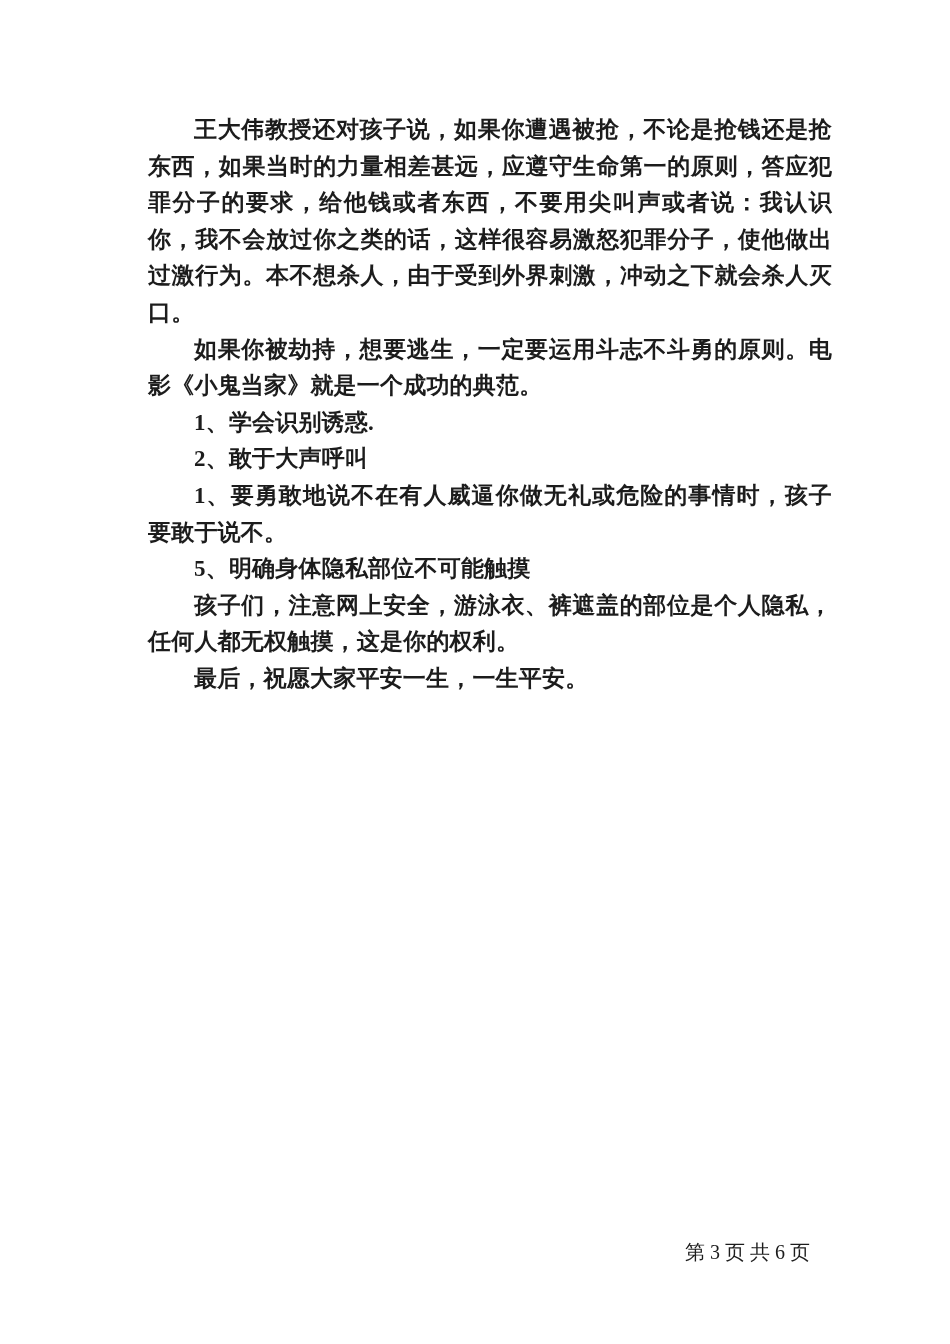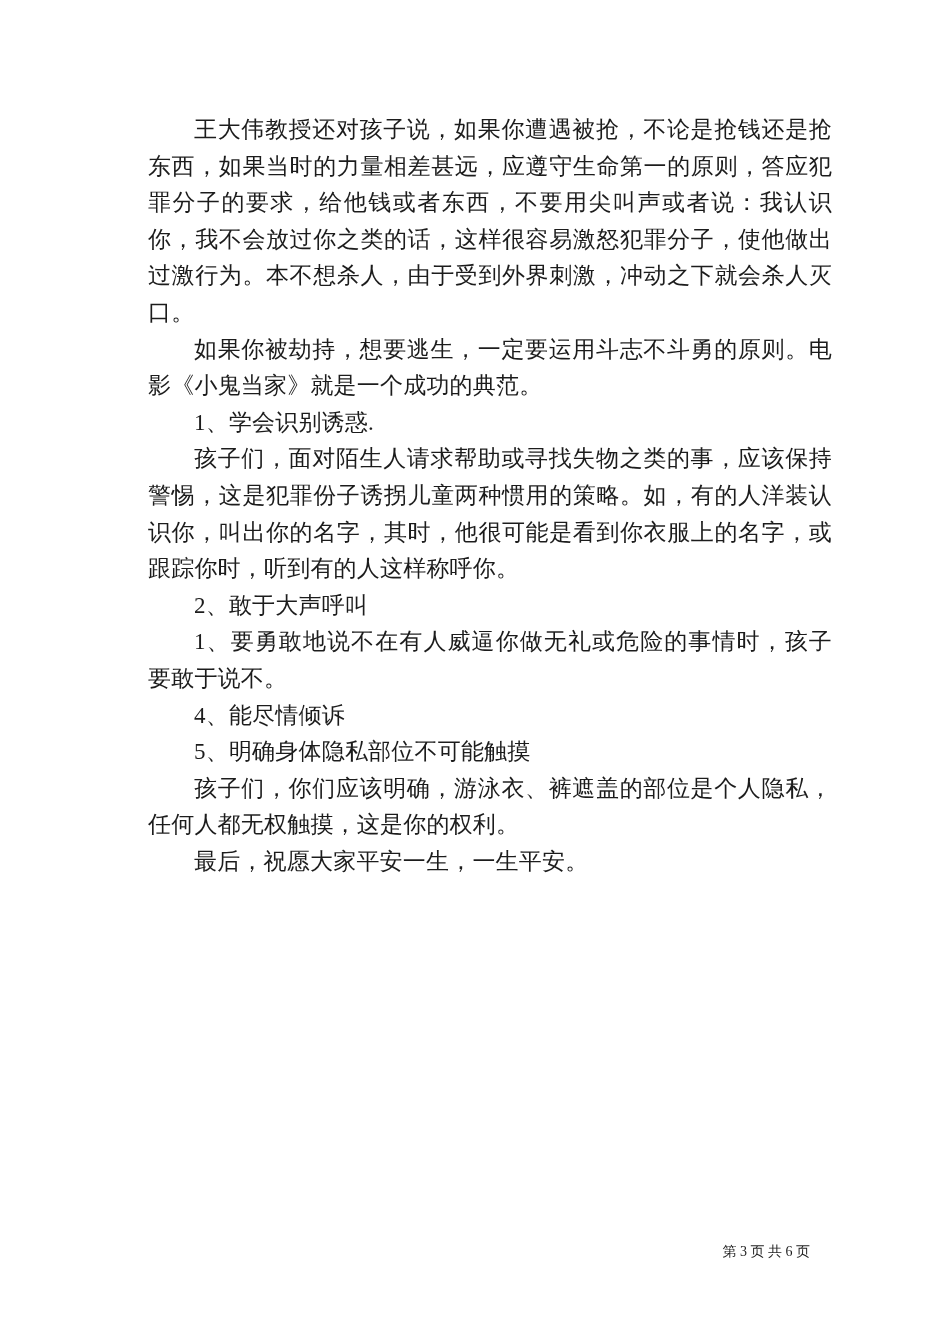--- a/index.html
+++ b/index.html
@@ -23,44 +23,43 @@
   }
   .content p {
     margin: 0;
     padding: 0;
     font-size: 23px;
     line-height: 36.6px;
     color: #1c1c1c;
     text-indent: 2em;
     text-align: justify;
     letter-spacing: 0.2px;
+    font-weight: bold;
   }
   .footer {
     position: absolute;
     left: 148px;
     top: 1242px;
     width: 662px;
     text-align: right;
-    font-size: 14px;
+    font-size: 20px;
     line-height: 20px;
     color: #1c1c1c;
   }
 </style>
 </head>
 <body>
 
 <div class="page">
   <div class="content">
     <p>王大伟教授还对孩子说，如果你遭遇被抢，不论是抢钱还是抢东西，如果当时的力量相差甚远，应遵守生命第一的原则，答应犯罪分子的要求，给他钱或者东西，不要用尖叫声或者说：我认识你，我不会放过你之类的话，这样很容易激怒犯罪分子，使他做出过激行为。本不想杀人，由于受到外界刺激，冲动之下就会杀人灭口。</p>
     <p>如果你被劫持，想要逃生，一定要运用斗志不斗勇的原则。电影《小鬼当家》就是一个成功的典范。</p>
     <p>1、学会识别诱惑.</p>
-    <p>孩子们，面对陌生人请求帮助或寻找失物之类的事，应该保持警惕，这是犯罪份子诱拐儿童两种惯用的策略。如，有的人洋装认识你，叫出你的名字，其时，他很可能是看到你衣服上的名字，或跟踪你时，听到有的人这样称呼你。</p>
     <p>2、敢于大声呼叫</p>
     <p>1、要勇敢地说不在有人威逼你做无礼或危险的事情时，孩子要敢于说不。</p>
-    <p>4、能尽情倾诉</p>
     <p>5、明确身体隐私部位不可能触摸</p>
-    <p>孩子们，你们应该明确，游泳衣、裤遮盖的部位是个人隐私，任何人都无权触摸，这是你的权利。</p>
+    <p>孩子们，注意网上安全，游泳衣、裤遮盖的部位是个人隐私，任何人都无权触摸，这是你的权利。</p>
     <p>最后，祝愿大家平安一生，一生平安。</p>
   </div>
   <div class="footer">
     <span>第 3 页 共 6 页</span>
   </div>
 </div>
 
 </body></html>

